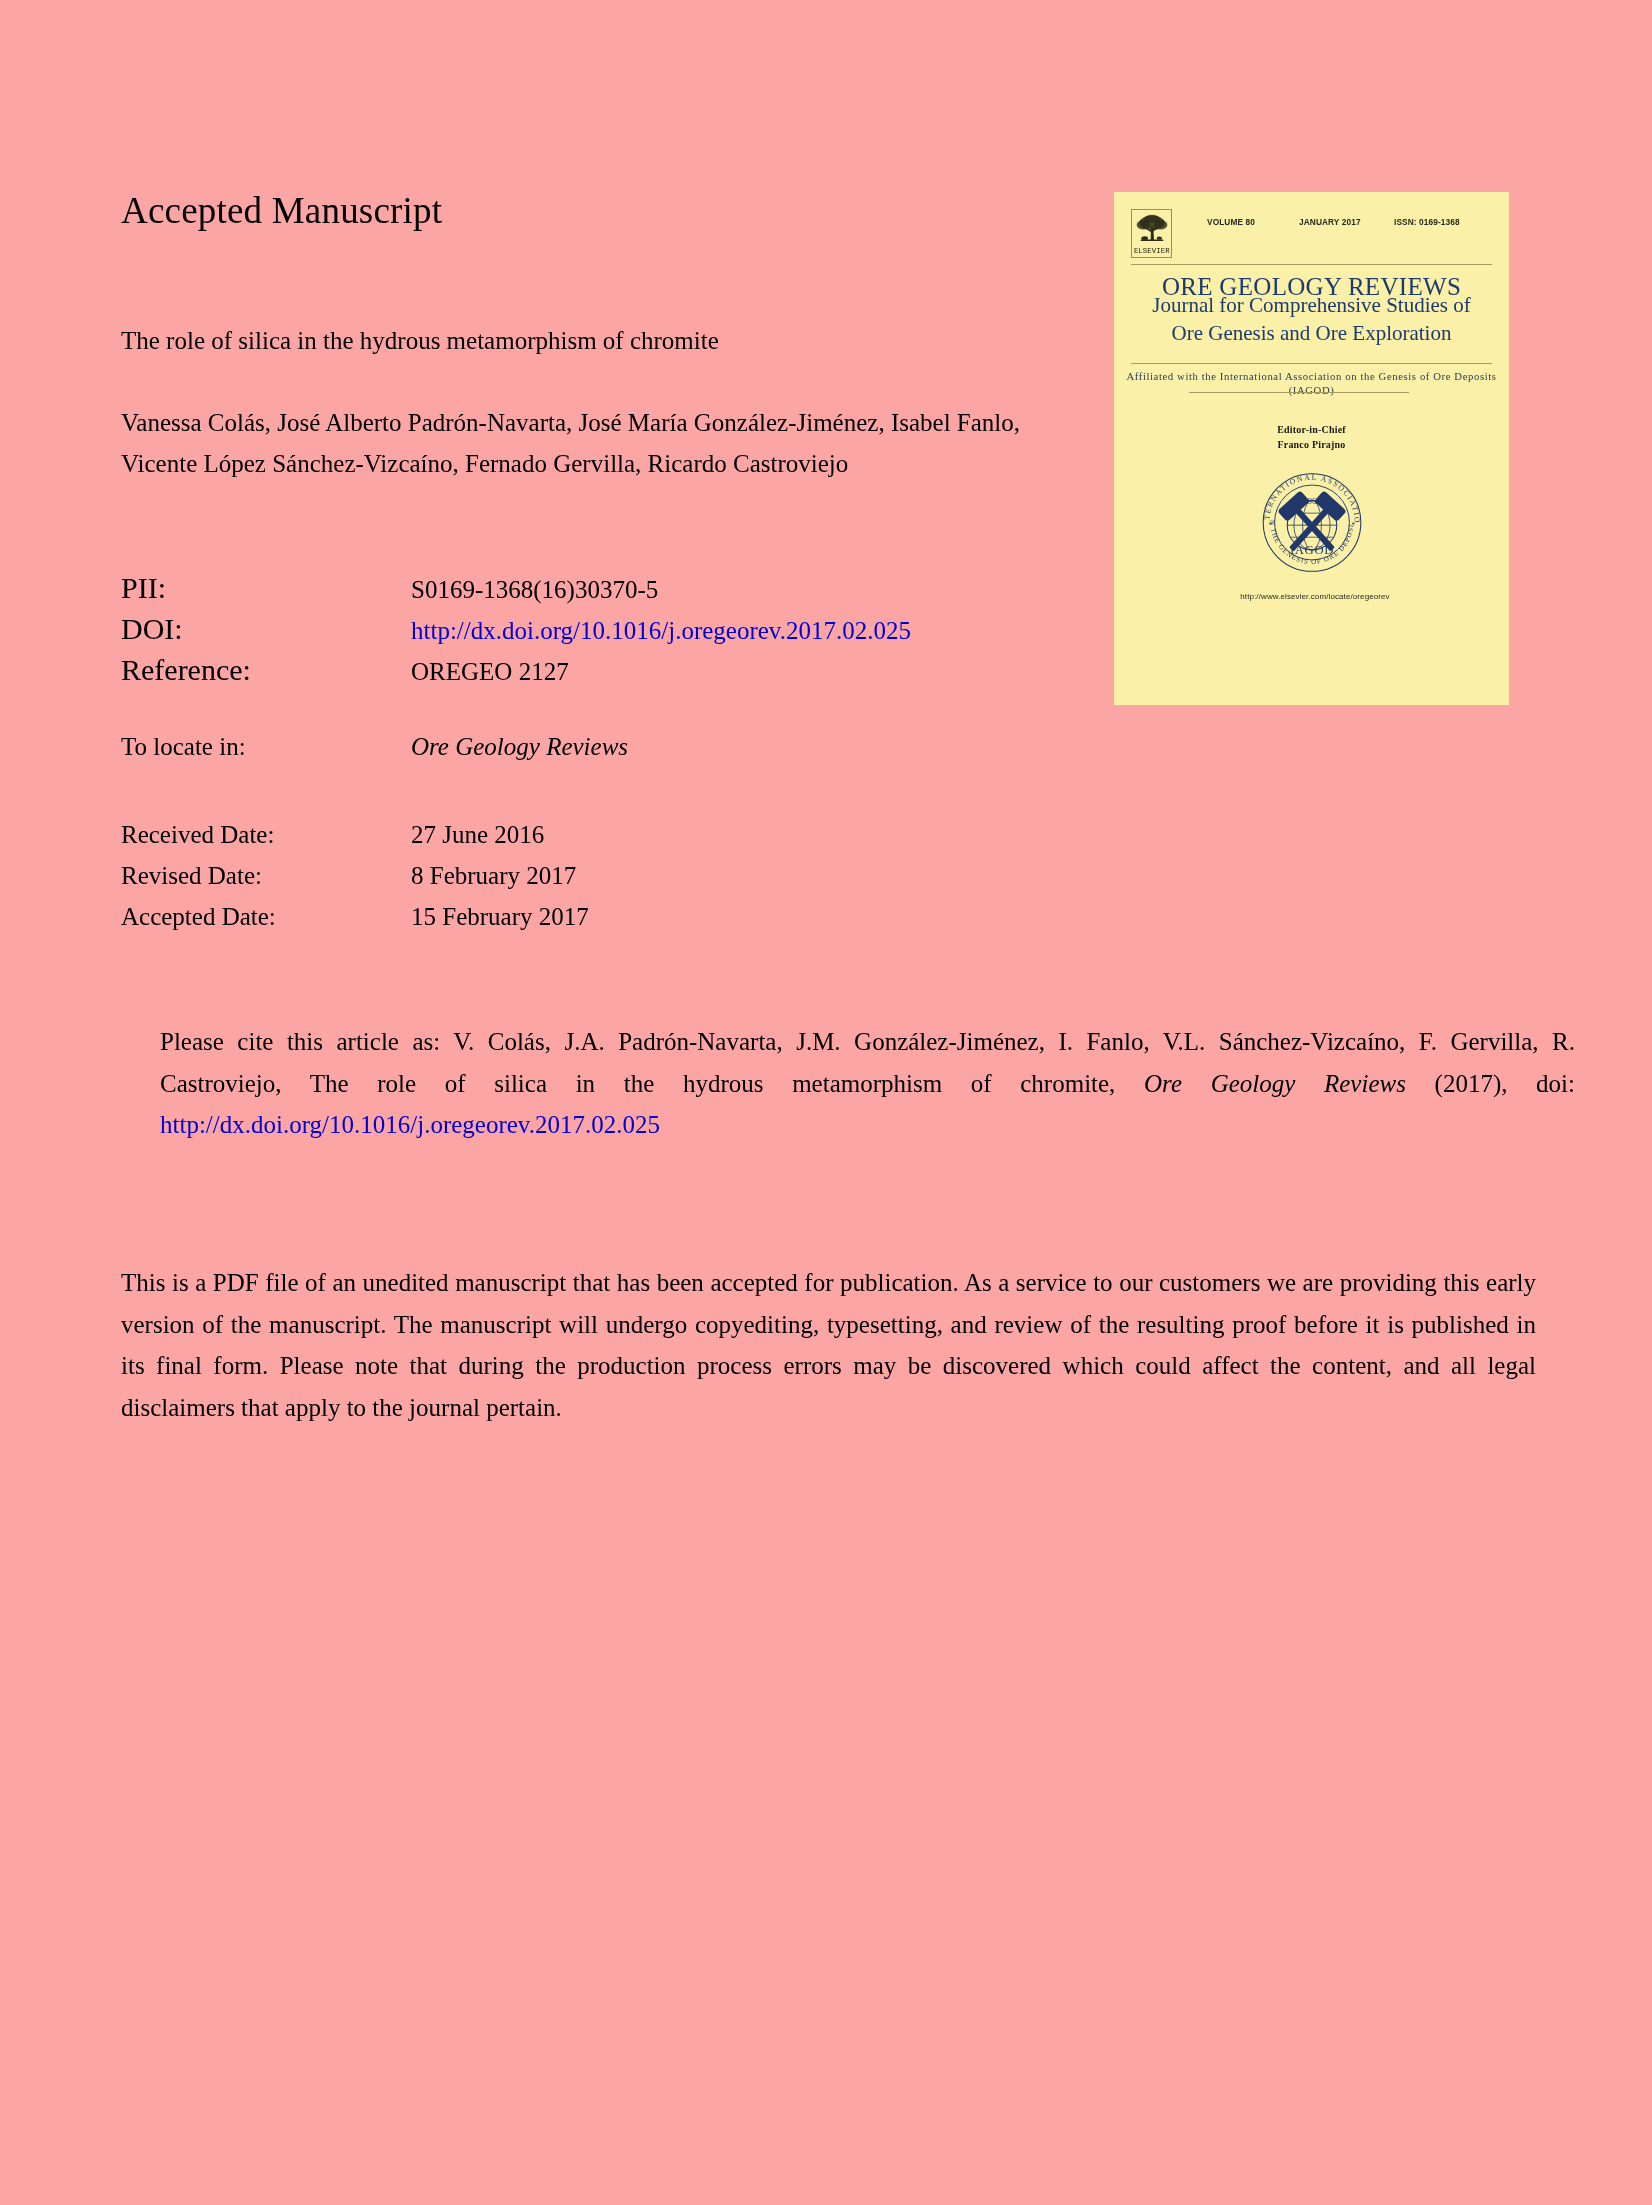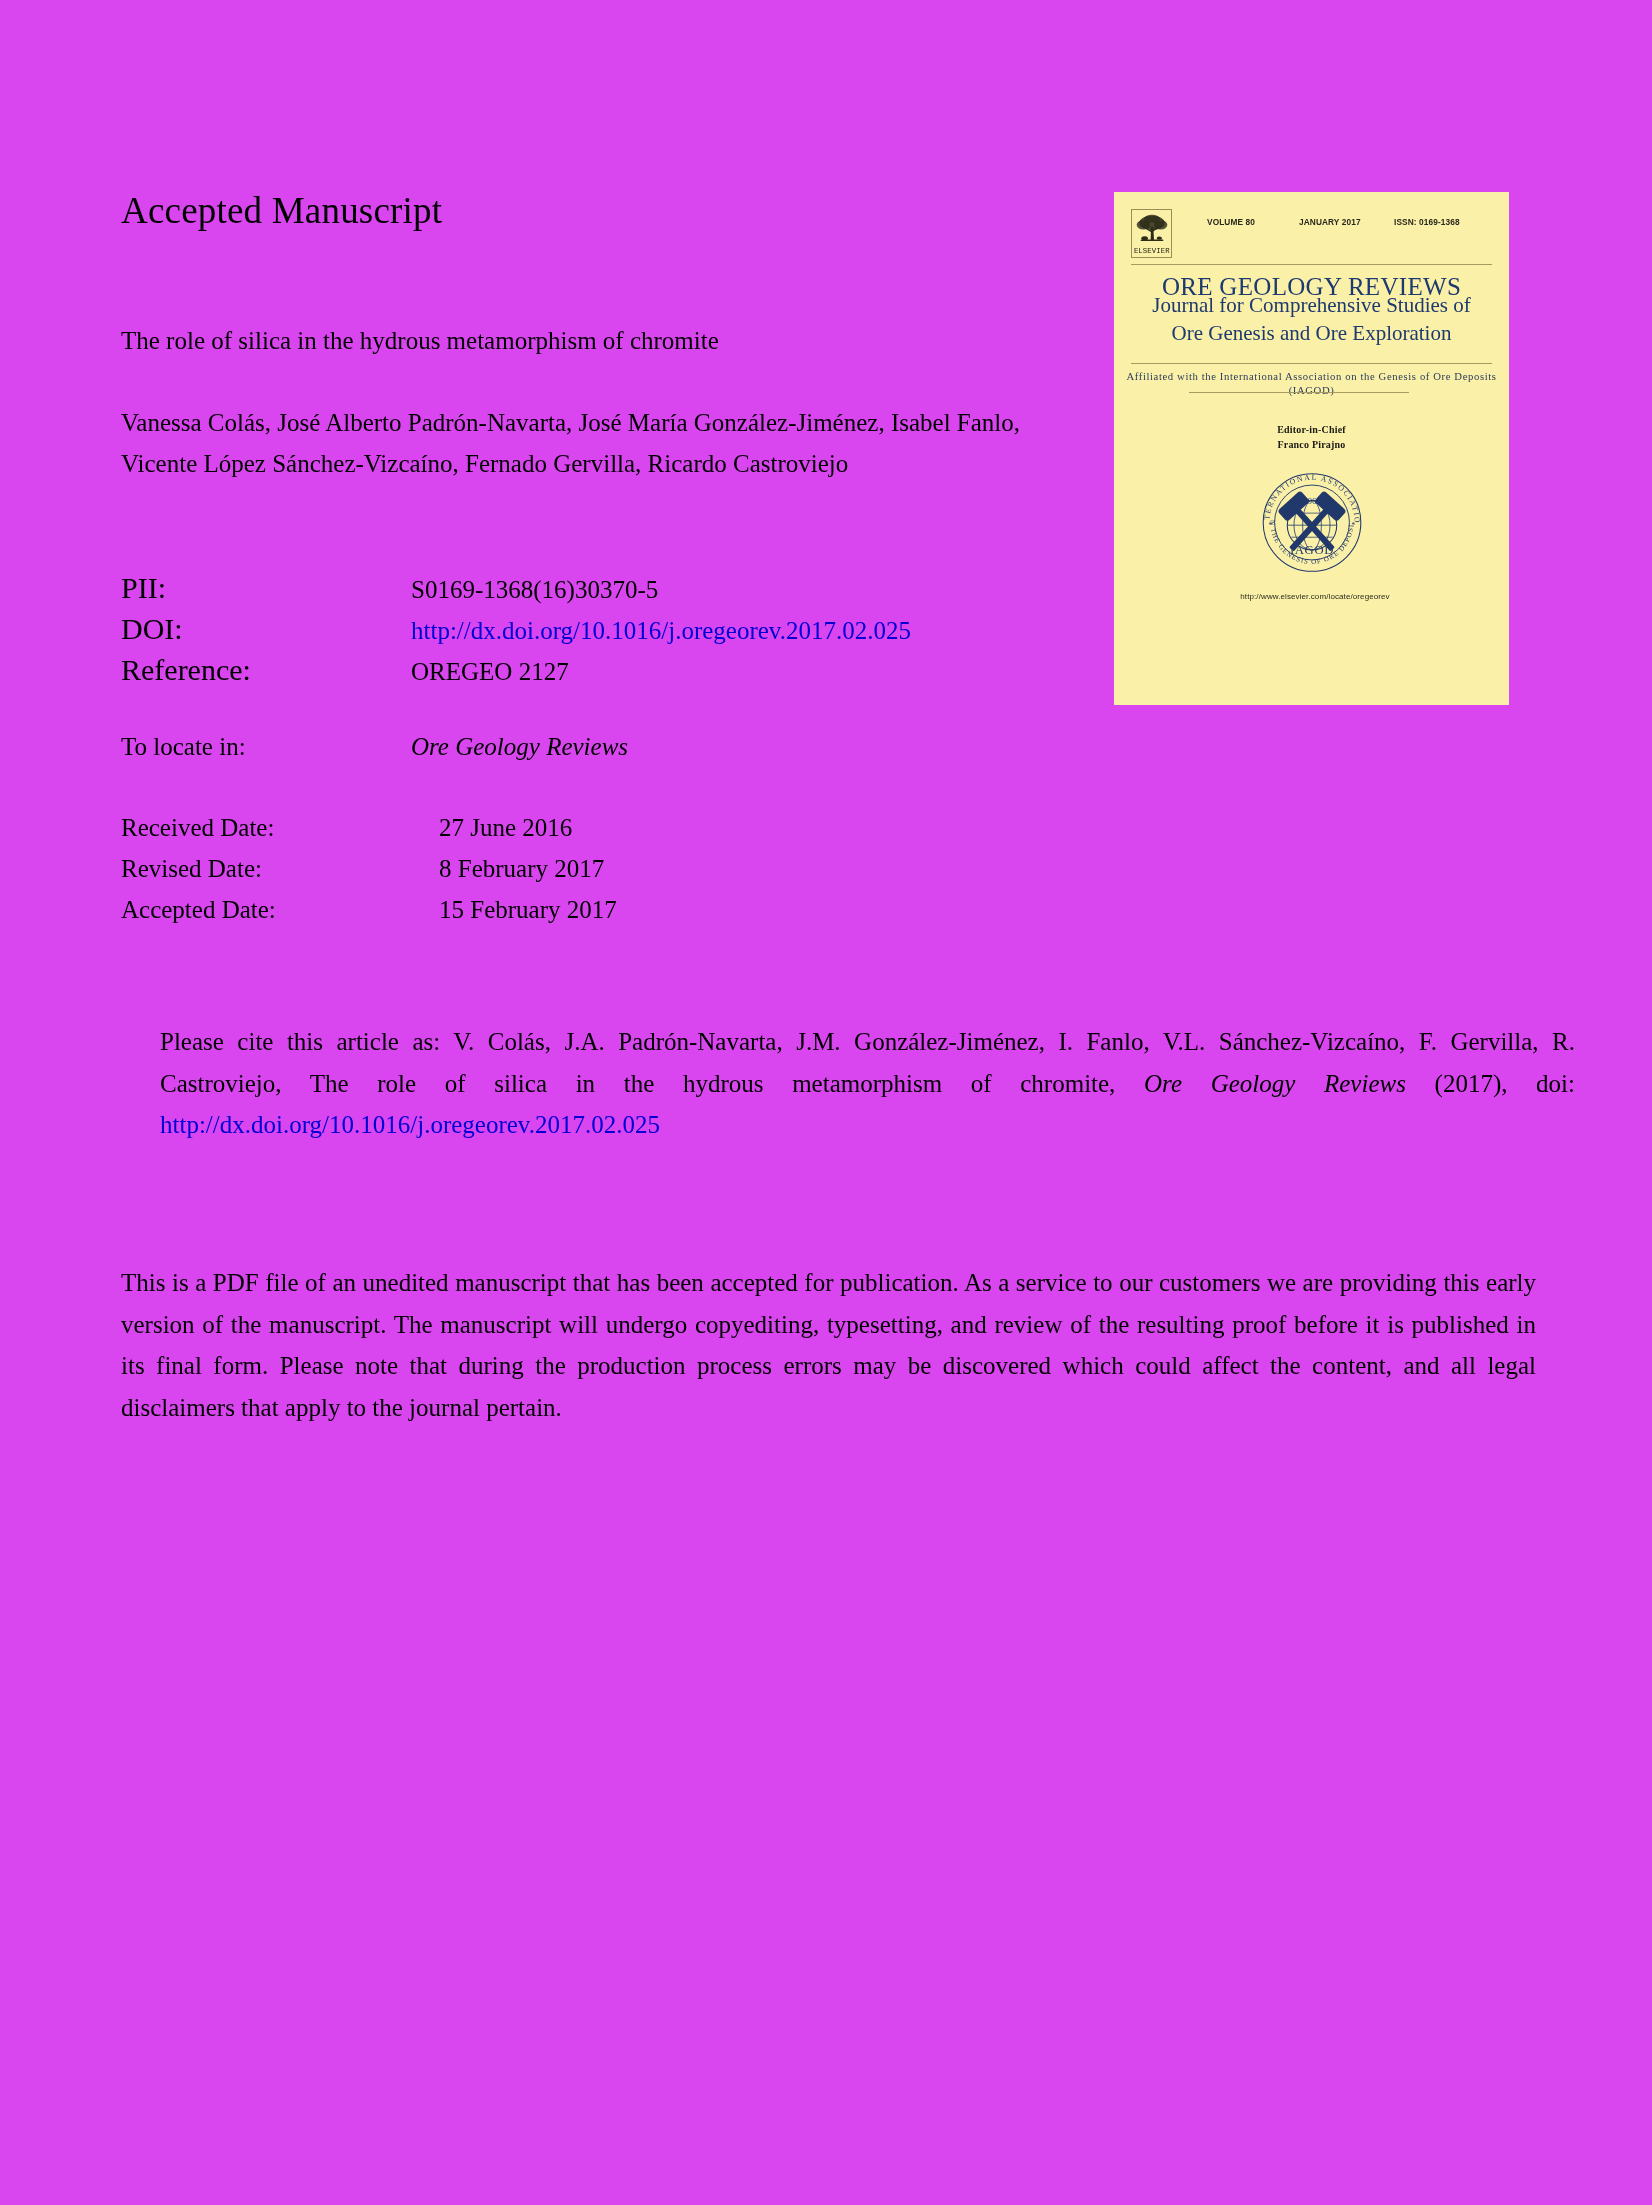--- a/index.html
+++ b/index.html
@@ -13,21 +13,21 @@
     position: relative;
     font-family: "Liberation Serif", "DejaVu Serif", serif;
     color: #000000;
     overflow: hidden;
   }
 
   
   .page {
     position: absolute;
     inset: 0;
-    background: #d946ef;
+    background: #fca5a5;
   }
 
   
   .am-title {
     position: absolute;
     left: 121px;
     top: 191px;
     font-size: 37px;
     line-height: 1.1;
     letter-spacing: 0.2px;
@@ -97,23 +97,22 @@
   }
 
   .dates-block {
     position: absolute;
     left: 121px;
     top: 814px;
     width: 1000px;
   }
   .date-row {
     display: flex;
-    align-items: flex-start;
+    align-items: center;
     height: 41px;
-    gap: 28px;
   }
   .date-label {
     width: 290px;
     flex: 0 0 290px;
     font-size: 25px;
   }
   .date-value {
     font-size: 25px;
   }
 

